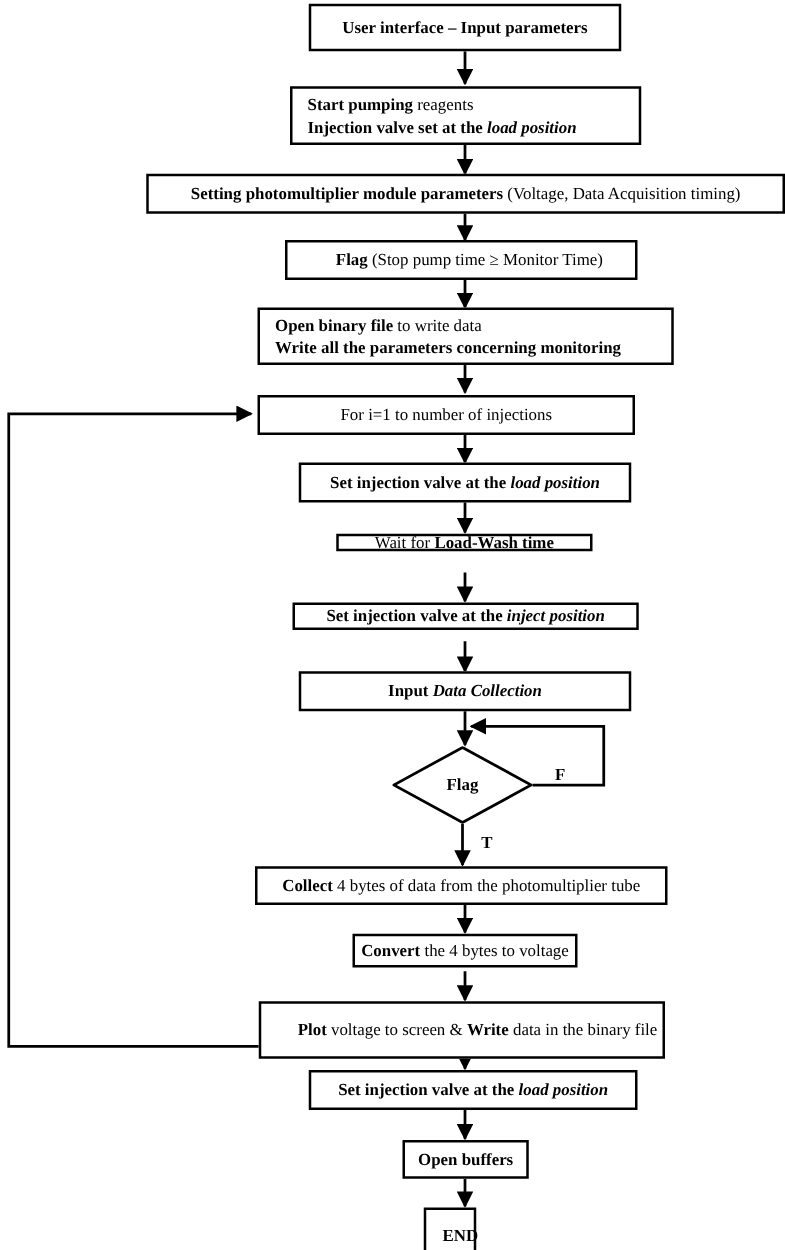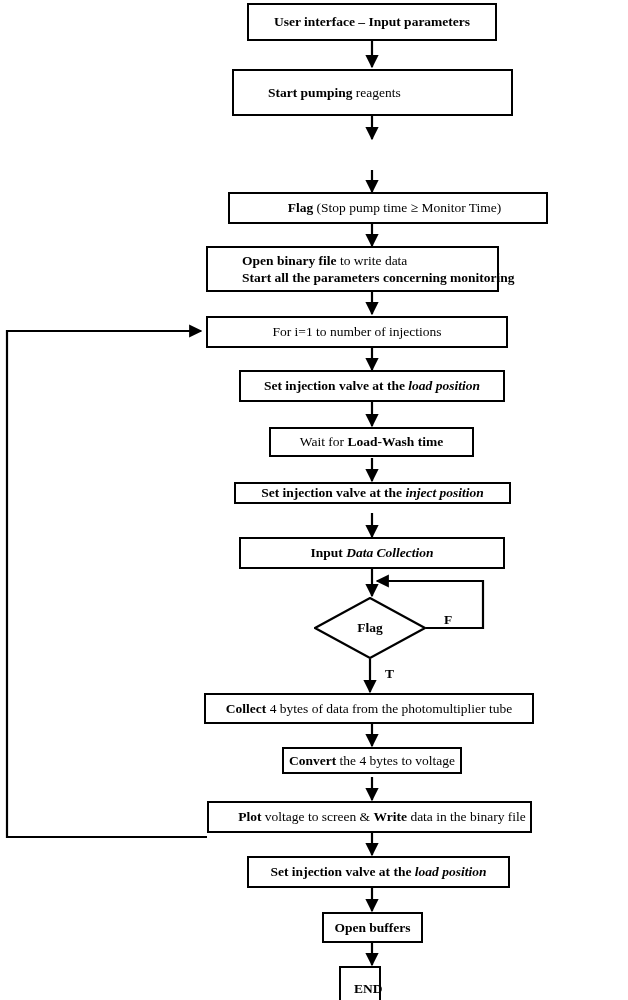--- a/index.html
+++ b/index.html
@@ -29,21 +29,21 @@
     border: 2px solid #000000;
     background: #ffffff;
     display: flex;
     align-items: center;
     font-size: 13.5px;
     color: #000000;
     line-height: 1.28;
     z-index: 2;
   }
   .node.center { justify-content: center; text-align: center; }
-  .node.left   { justify-content: flex-start; text-align: left; padding-left: 34px; }
+  .node.left   { justify-content: flex-start; text-align: left; padding-left: 12px; }
   .node .txt { display: block; width: 100%; }
   .node .line { display: block; white-space: nowrap; }
   b  { font-weight: bold; }
   .bi { font-weight: bold; font-style: italic; }
 
   .diamond {
     position: absolute;
     z-index: 2;
   }
   .diamond .dlabel {
@@ -100,50 +100,56 @@
 
   <div class="node center" style="left:247px; top:3px; width:250px; height:38px;">
     <span class="txt">
         <span class="line"><b>User interface – Input parameters</b></span>
       </span>
   </div>
 
   <div class="node left" style="left:232px; top:69px; width:281px; height:47px;">
     <span class="txt">
         <span class="line"><b>Start pumping </b>reagents</span>
-      </span>
-  </div>
-
-
-  <div class="node center" style="left:228px; top:192px; width:320px; height:32px;padding-left:13px;">
+        <span class="line"><b>Injection valve set at the </b><span class="bi">load position</span></span>
+      </span>
+  </div>
+
+  <div class="node center" style="left:117px; top:139px; width:511px; height:32px;">
+    <span class="txt">
+        <span class="line"><b>Setting photomultiplier module parameters </b>(Voltage, Data Acquisition timing)</span>
+      </span>
+  </div>
+
+  <div class="node center" style="left:228px; top:192px; width:282px; height:32px;padding-left:13px;">
     <span class="txt">
         <span class="line"><b>Flag </b>(Stop pump time ≥ Monitor Time)</span>
       </span>
   </div>
 
-  <div class="node left" style="left:206px; top:246px; width:293px; height:46px;">
+  <div class="node left" style="left:206px; top:246px; width:333px; height:46px;">
     <span class="txt">
         <span class="line"><b>Open binary file </b>to write data</span>
-        <span class="line"><b>Start all the parameters concerning monitoring</b></span>
+        <span class="line"><b>Write all the parameters concerning monitoring</b></span>
       </span>
   </div>
 
   <div class="node center" style="left:206px; top:316px; width:302px; height:32px;">
     <span class="txt">
         <span class="line">For i=1 to number of injections</span>
       </span>
   </div>
 
   <div class="node center" style="left:239px; top:370px; width:266px; height:32px;">
     <span class="txt">
         <span class="line"><b>Set injection valve at the </b><span class="bi">load position</span></span>
       </span>
   </div>
 
-  <div class="node center" style="left:269px; top:427px; width:205px; height:30px;">
+  <div class="node center" style="left:269px; top:427px; width:205px; height:14px;">
     <span class="txt">
         <span class="line">Wait for <b>Load-Wash time</b></span>
       </span>
   </div>
 
   <div class="node center" style="left:234px; top:482px; width:277px; height:22px;">
     <span class="txt">
         <span class="line"><b>Set injection valve at the </b><span class="bi">inject position</span></span>
       </span>
   </div>
@@ -170,21 +176,21 @@
         <span class="line"><b>Collect </b>4 bytes of data from the photomultiplier tube</span>
       </span>
   </div>
 
   <div class="node center" style="left:282px; top:747px; width:180px; height:27px;">
     <span class="txt">
         <span class="line"><b>Convert </b>the 4 bytes to voltage</span>
       </span>
   </div>
 
-  <div class="node center" style="left:207px; top:801px; width:325px; height:32px;padding-left:25px;">
+  <div class="node center" style="left:207px; top:801px; width:325px; height:46px;padding-left:25px;">
     <span class="txt">
         <span class="line"><b>Plot </b>voltage to screen &amp; <b>Write </b>data in the binary file</span>
       </span>
   </div>
 
   <div class="node center" style="left:247px; top:856px; width:263px; height:32px;">
     <span class="txt">
         <span class="line"><b>Set injection valve at the </b><span class="bi">load position</span></span>
       </span>
   </div>

